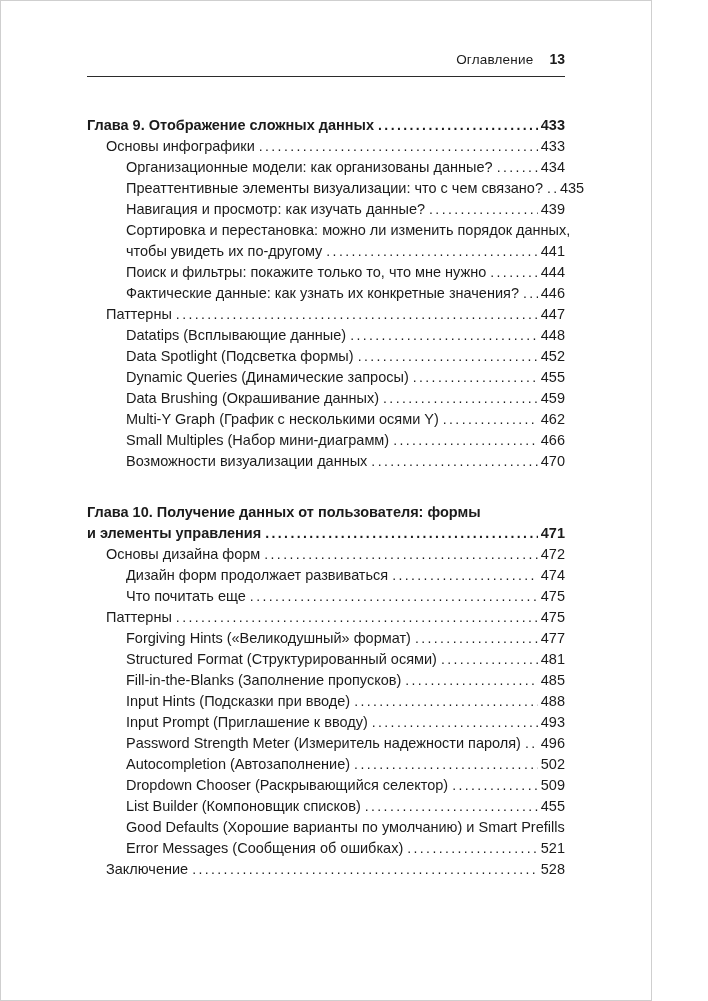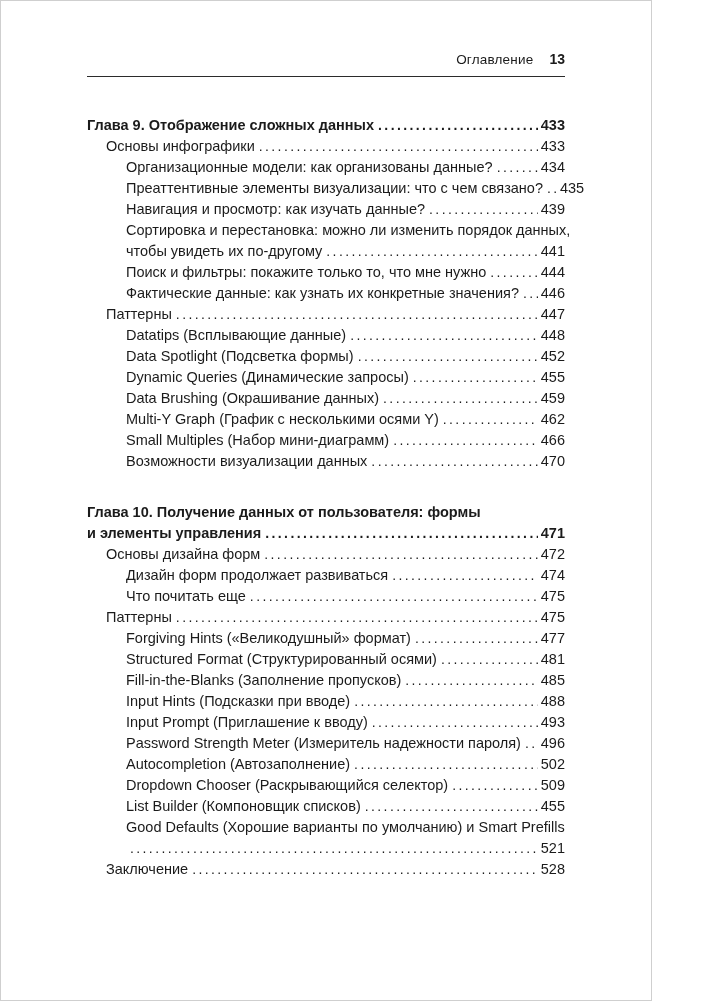--- a/index.html
+++ b/index.html
@@ -278,20 +278,21 @@
           <span class="title">List Builder (Компоновщик списков)</span>
           <span class="dots"></span>
           <span class="page-num">455</span>
         </div>
       </div>
       <div class="entry level-2">
         <div class="line">Good Defaults (Хорошие варианты по умолчанию) и Smart Prefills</div>
       </div>
       <div class="entry level-2">
         <div class="row">
+          <span class="title">Error Messages (Сообщения об ошибках)</span>
           <span class="dots"></span>
           <span class="page-num">521</span>
         </div>
       </div>
       <div class="entry level-1">
         <div class="row">
           <span class="title">Заключение</span>
           <span class="dots"></span>
           <span class="page-num">528</span>
         </div>

